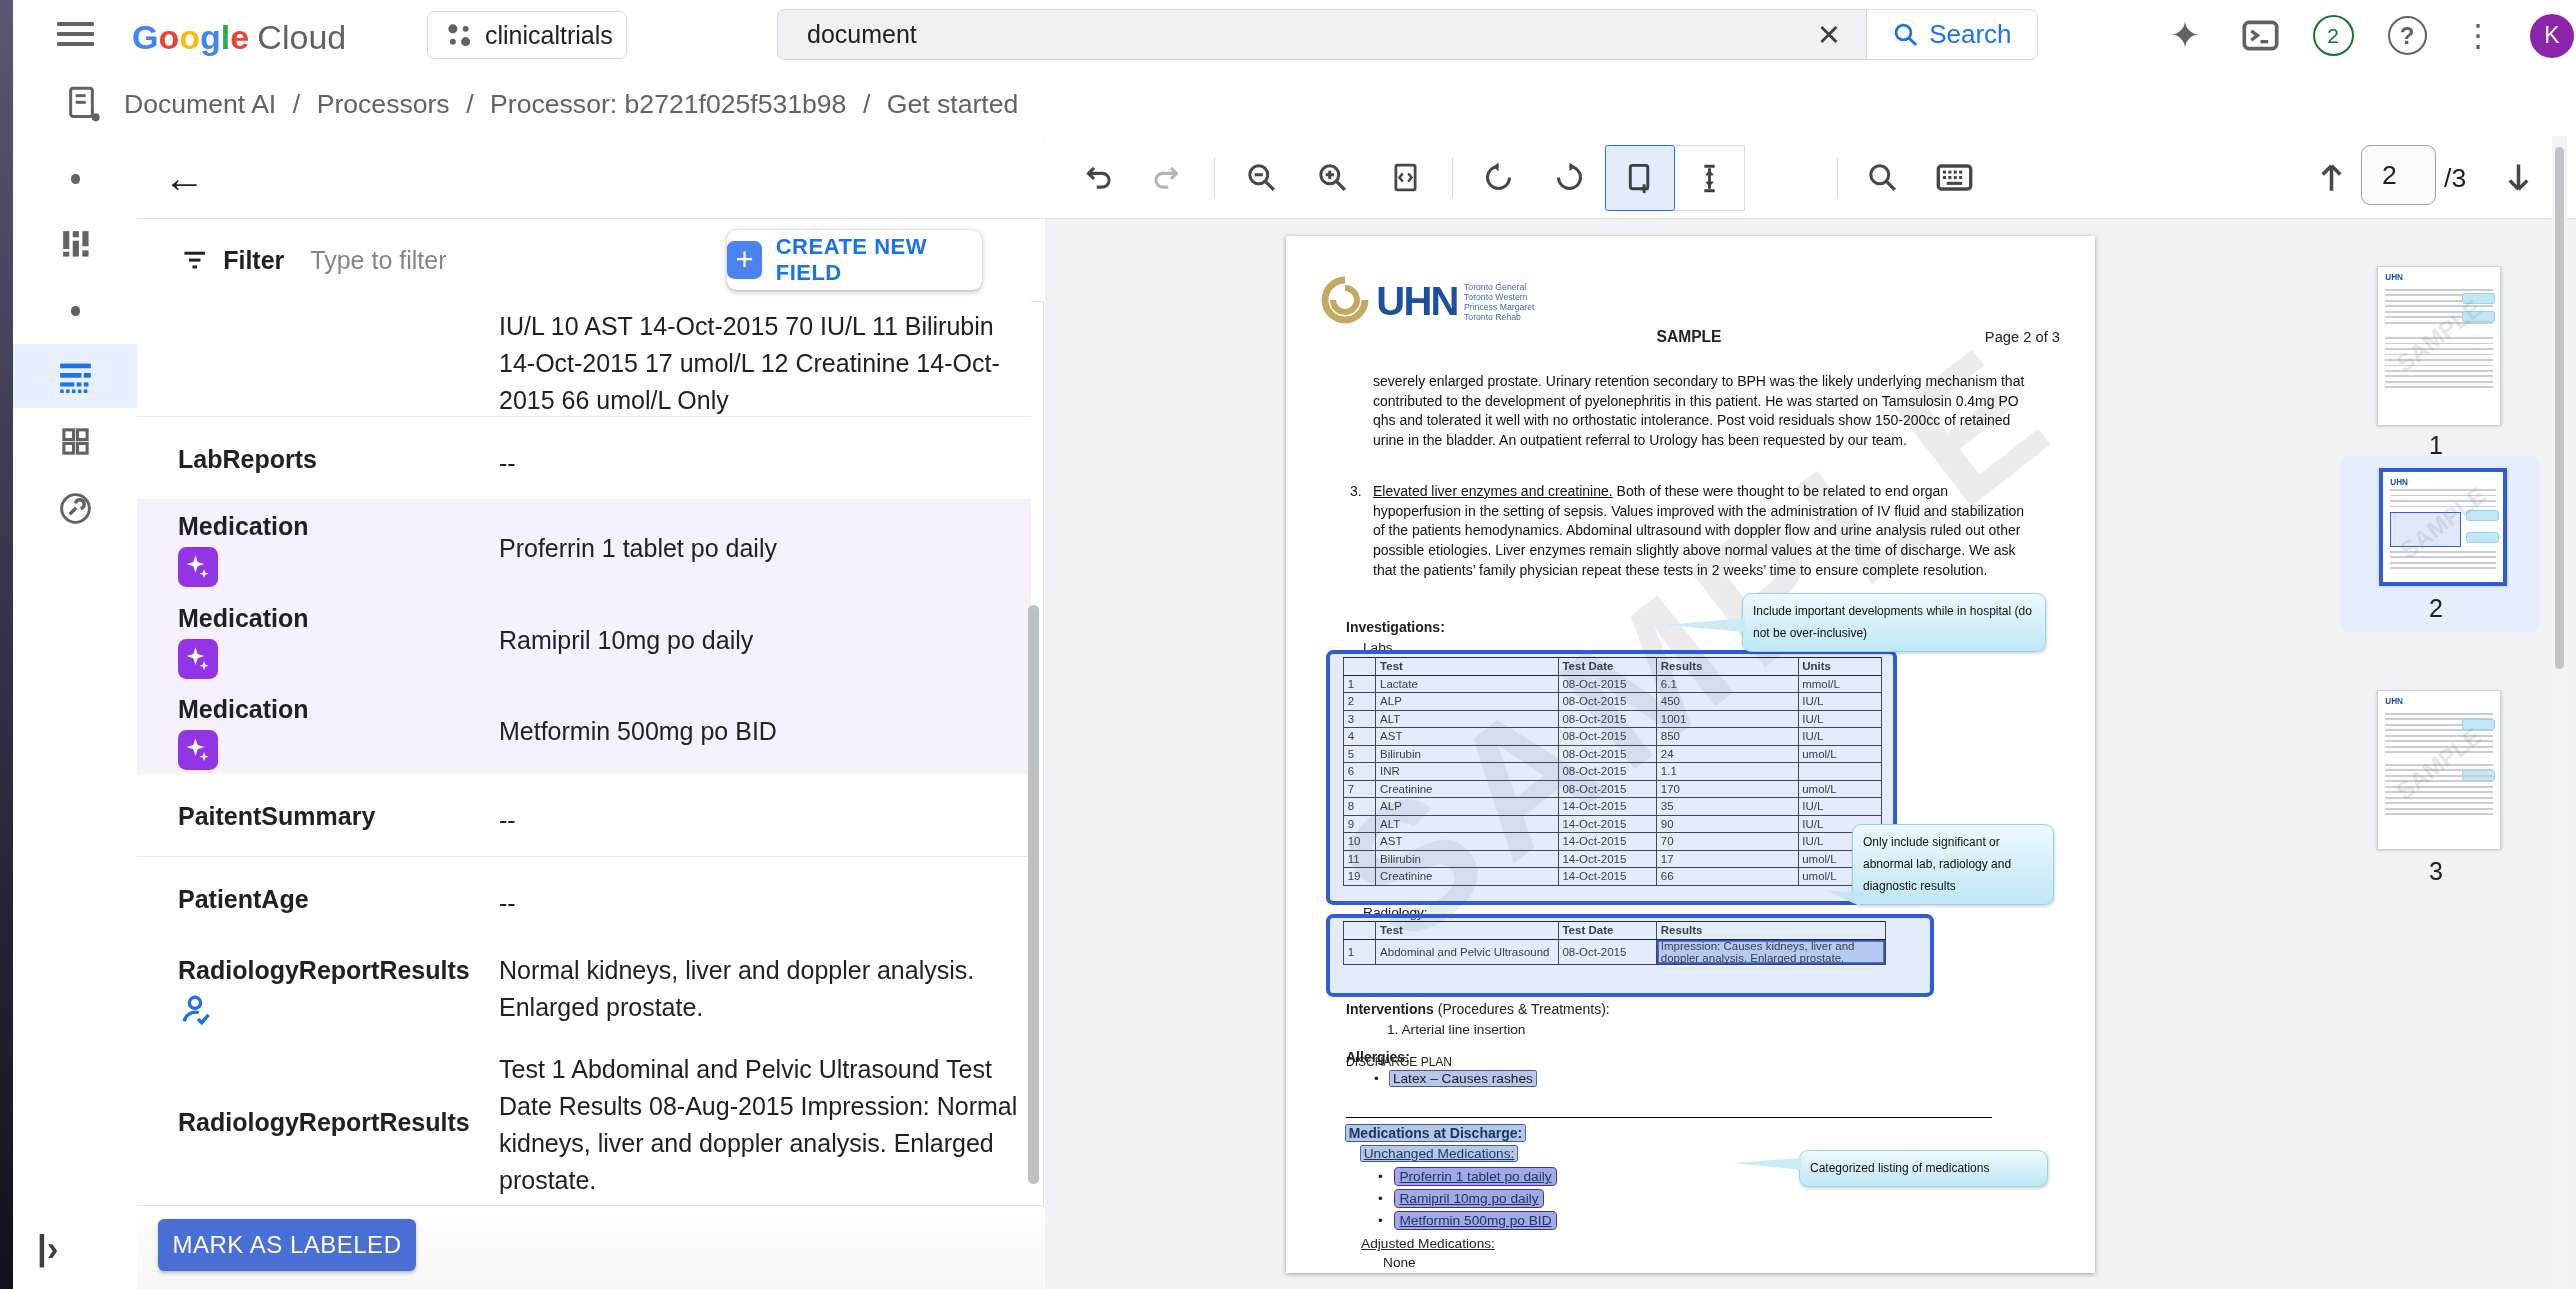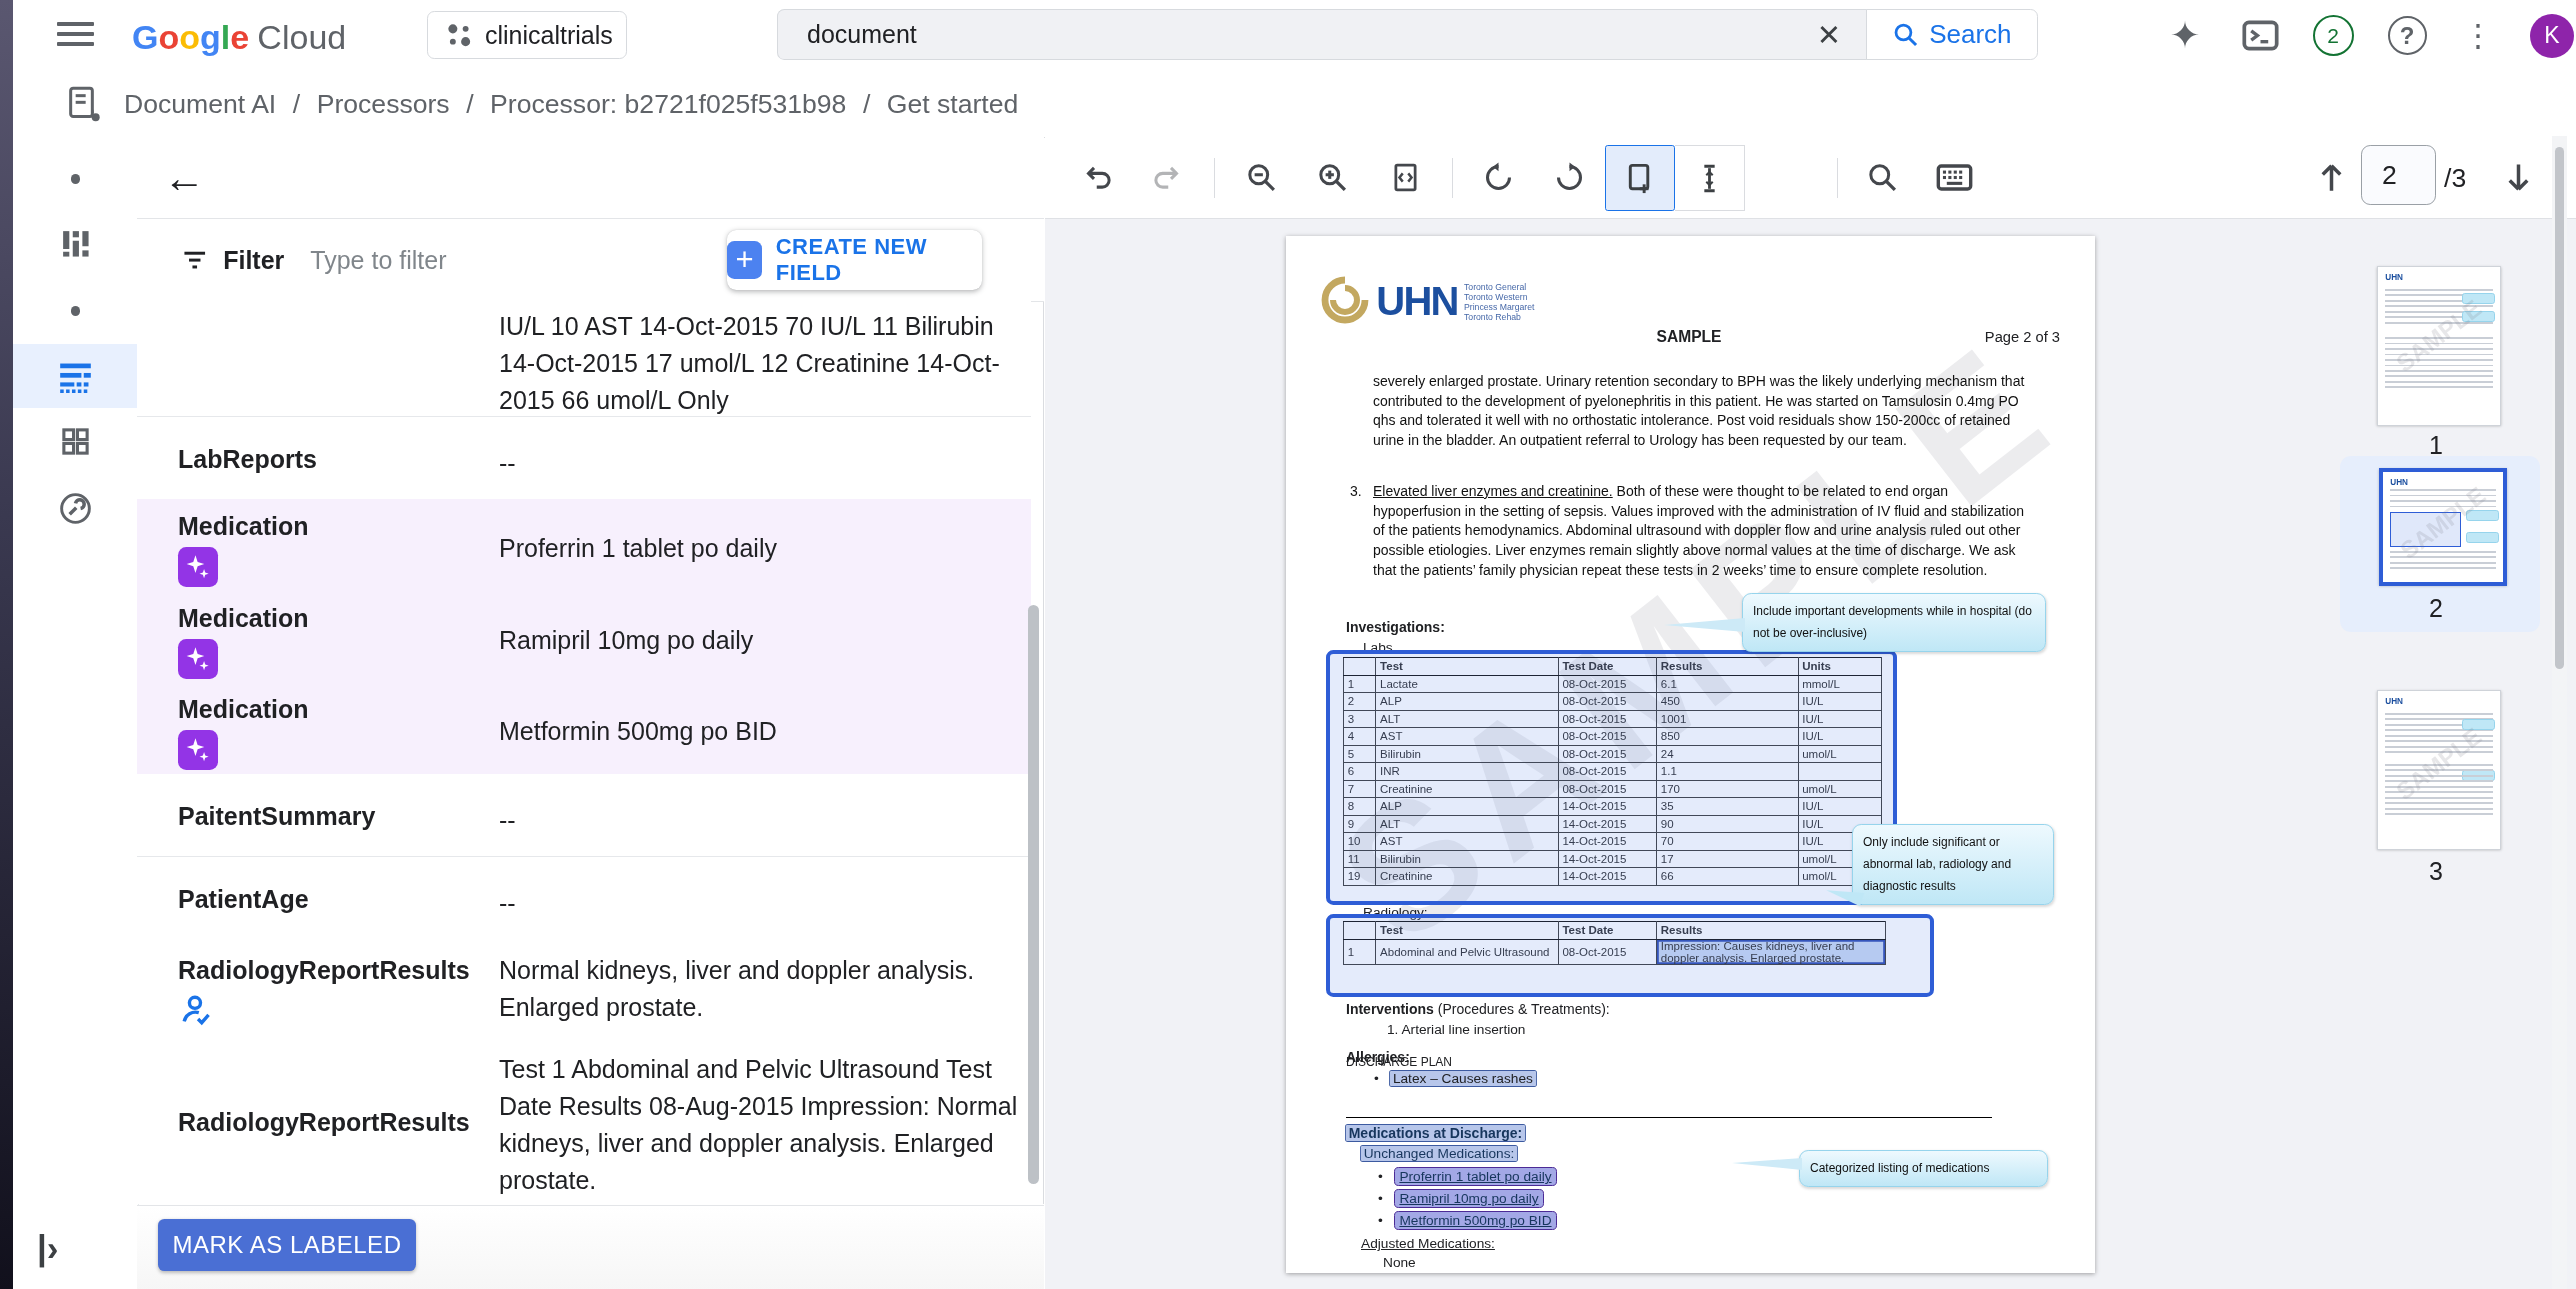--- a/index.html
+++ b/index.html
@@ -150,21 +150,21 @@
   #ann-rad{left:40px;top:678px;width:600px;height:75px;}
   #interv{left:60px;top:765px;font-size:14px;}
   #interv b{font-weight:bold;}
   #interv-item{left:101px;top:786px;font-size:13.7px;}
   #allerg{left:60px;top:813px;font-size:14px;font-weight:bold;}
   #allerg-item{left:88px;top:835px;font-size:13.7px;}
   .bluehl{background:#b7c6ea;box-shadow:0 0 0 0.9px #3c5aa0;border-radius:1.8px;padding:0 2.7px;}
   #dplan{left:60px;top:819px;font-size:12px;font-weight:normal;}
   #dplan-rule{left:60px;top:881px;width:646px;border-top:1.8px solid #000;}
   #meds-lbl{left:60px;top:889px;font-size:14px;font-weight:bold;color:#17365d;}
-  #unchg-lbl{left:75px;top:910px;font-size:13.7px;color:#17365d;}
+  #unchg-lbl{left:75px;top:910px;font-size:13.7px;color:#17365d;text-decoration:underline;}
   .medrow{left:92px;font-size:13.7px;}
   .pill{display:inline-block;background:#a3a8e6;border:1.8px solid #4c2b96;border-radius:4.6px;padding:0 4.6px;
      color:#17365d;text-decoration:underline;margin-left:11px;line-height:17.4px;}
   #adj-lbl{left:75px;top:989px;font-size:13.7px;text-decoration:underline;}
   #adj-val{left:97px;top:1010px;font-size:13.7px;}
   .callout{background:linear-gradient(#eef9fe,#bfe7f6);border:1.8px solid #96d4ec;border-radius:9.2px;
      box-shadow:0.9px 1.8px 2.7px rgba(0,0,0,.15);font-size:12px;line-height:22px;padding:6.4px 10px;color:#101010;}
   #co1{left:456px;top:357px;width:282px;}
   #co1 .tail{position:absolute;left:-79px;top:24px;width:0;height:0;border-top:7.3px solid transparent;
      border-bottom:7.3px solid transparent;border-right:81px solid #cdeaf7;}

